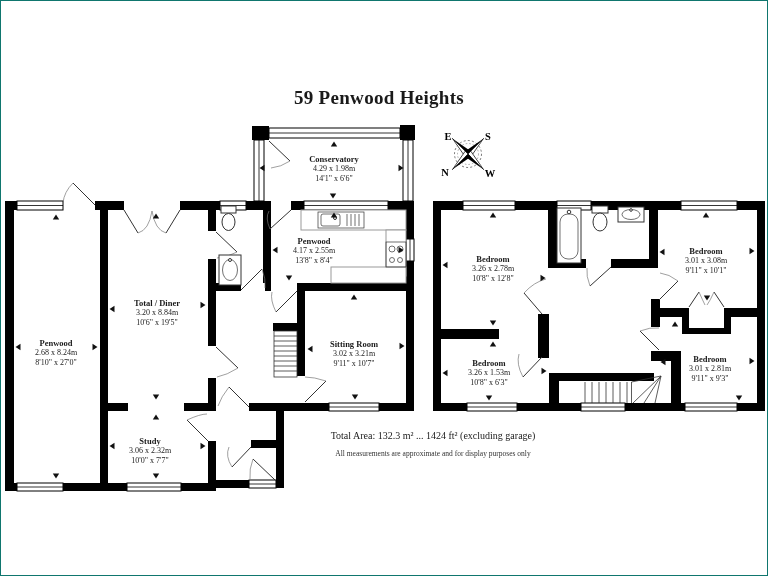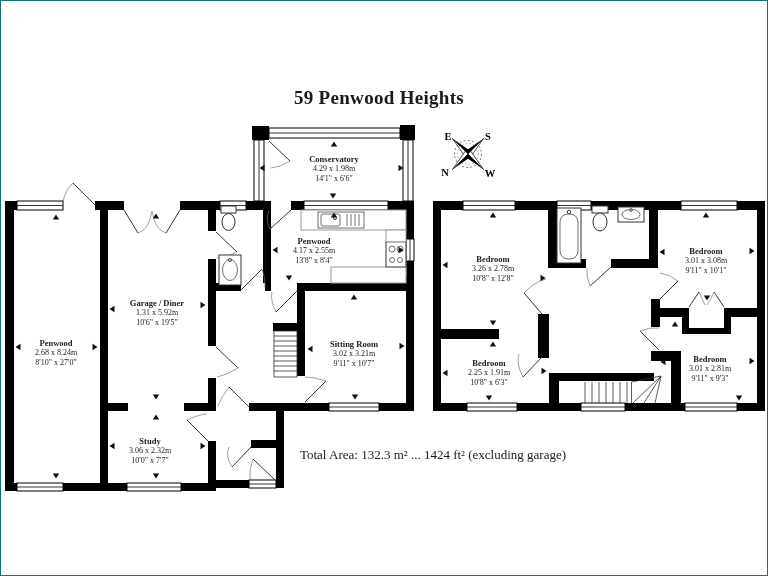--- a/index.html
+++ b/index.html
@@ -6,21 +6,21 @@
   #stage{position:relative;width:768px;height:576px;background:#ffffff;overflow:hidden;
          border:1px solid #0f766e;box-sizing:border-box;
          font-family:Liberation Serif, serif;color:#1a1a1a;}
   #plan-svg{position:absolute;left:0;top:0;}
   .page-title{position:absolute;transform:translate(-50%,-50%);font-size:19px;font-weight:bold;
               white-space:nowrap;letter-spacing:.3px;}
   .room-label{position:absolute;transform:translate(-50%,-50%);text-align:center;white-space:nowrap;
               line-height:1.2;}
   .room-label .rname{font-size:8.5px;font-weight:bold;display:block;}
   .room-label .rdim{font-size:8px;display:block;color:#222;}
-  .footer-total{position:absolute;transform:translate(-50%,-50%);font-size:13px;white-space:nowrap;margin-top:20px;}
+  .footer-total{position:absolute;transform:translate(-50%,-50%);font-size:10px;white-space:nowrap;}
   .footer-note{position:absolute;transform:translate(-50%,-50%);font-size:7.5px;color:#333;white-space:nowrap;}
   .wall{fill:#000;}
   .win{fill:#fff;stroke:#000;stroke-width:1;}
   .winline{stroke:#000;stroke-width:0.8;}
   .door{stroke:#333;stroke-width:1;fill:none;}
   .arc{stroke:#777;stroke-width:0.7;fill:none;}
   .fix{stroke:#333;stroke-width:1;fill:#fff;}
   .fixthin{stroke:#333;stroke-width:0.7;fill:none;}
   .counter{stroke:#9a9a9a;stroke-width:1;fill:#fff;}
   .tread{stroke:#333;stroke-width:0.8;fill:none;}
@@ -331,22 +331,22 @@
     <span class="rname">Conservatory</span>
     <span class="rdim">4.29 x 1.98m</span>
     <span class="rdim">14'1" x 6'6"</span>
   </div>
   <div class="room-label" style="left:313px;top:250px">
     <span class="rname">Penwood</span>
     <span class="rdim">4.17 x 2.55m</span>
     <span class="rdim">13'8" x 8'4"</span>
   </div>
   <div class="room-label" style="left:156px;top:312px">
-    <span class="rname">Garage / Diner</span>
-    <span class="rdim">1.31 x 5.92m</span>
+    <span class="rname">Total / Diner</span>
+    <span class="rdim">3.20 x 8.84m</span>
     <span class="rdim">10'6" x 19'5"</span>
   </div>
   <div class="room-label" style="left:55px;top:352px">
     <span class="rname">Penwood</span>
     <span class="rdim">2.68 x 8.24m</span>
     <span class="rdim">8'10" x 27'0"</span>
   </div>
   <div class="room-label" style="left:353px;top:353px">
     <span class="rname">Sitting Room</span>
     <span class="rdim">3.02 x 3.21m</span>
@@ -362,24 +362,25 @@
     <span class="rdim">3.26 x 2.78m</span>
     <span class="rdim">10'8" x 12'8"</span>
   </div>
   <div class="room-label" style="left:705px;top:260px">
     <span class="rname">Bedroom</span>
     <span class="rdim">3.01 x 3.08m</span>
     <span class="rdim">9'11" x 10'1"</span>
   </div>
   <div class="room-label" style="left:488px;top:372px">
     <span class="rname">Bedroom</span>
-    <span class="rdim">2.25 x 1.91m</span>
+    <span class="rdim">3.26 x 1.53m</span>
     <span class="rdim">10'8" x 6'3"</span>
   </div>
   <div class="room-label" style="left:709px;top:368px">
     <span class="rname">Bedroom</span>
     <span class="rdim">3.01 x 2.81m</span>
     <span class="rdim">9'11" x 9'3"</span>
   </div>
 
   <div class="footer-total" style="left:432px;top:434px">Total Area: 132.3 m² ... 1424 ft² (excluding garage)</div>
+  <div class="footer-note" style="left:432px;top:452px">All measurements are approximate and for display purposes only</div>
 
 </div>
 
 </body></html>

